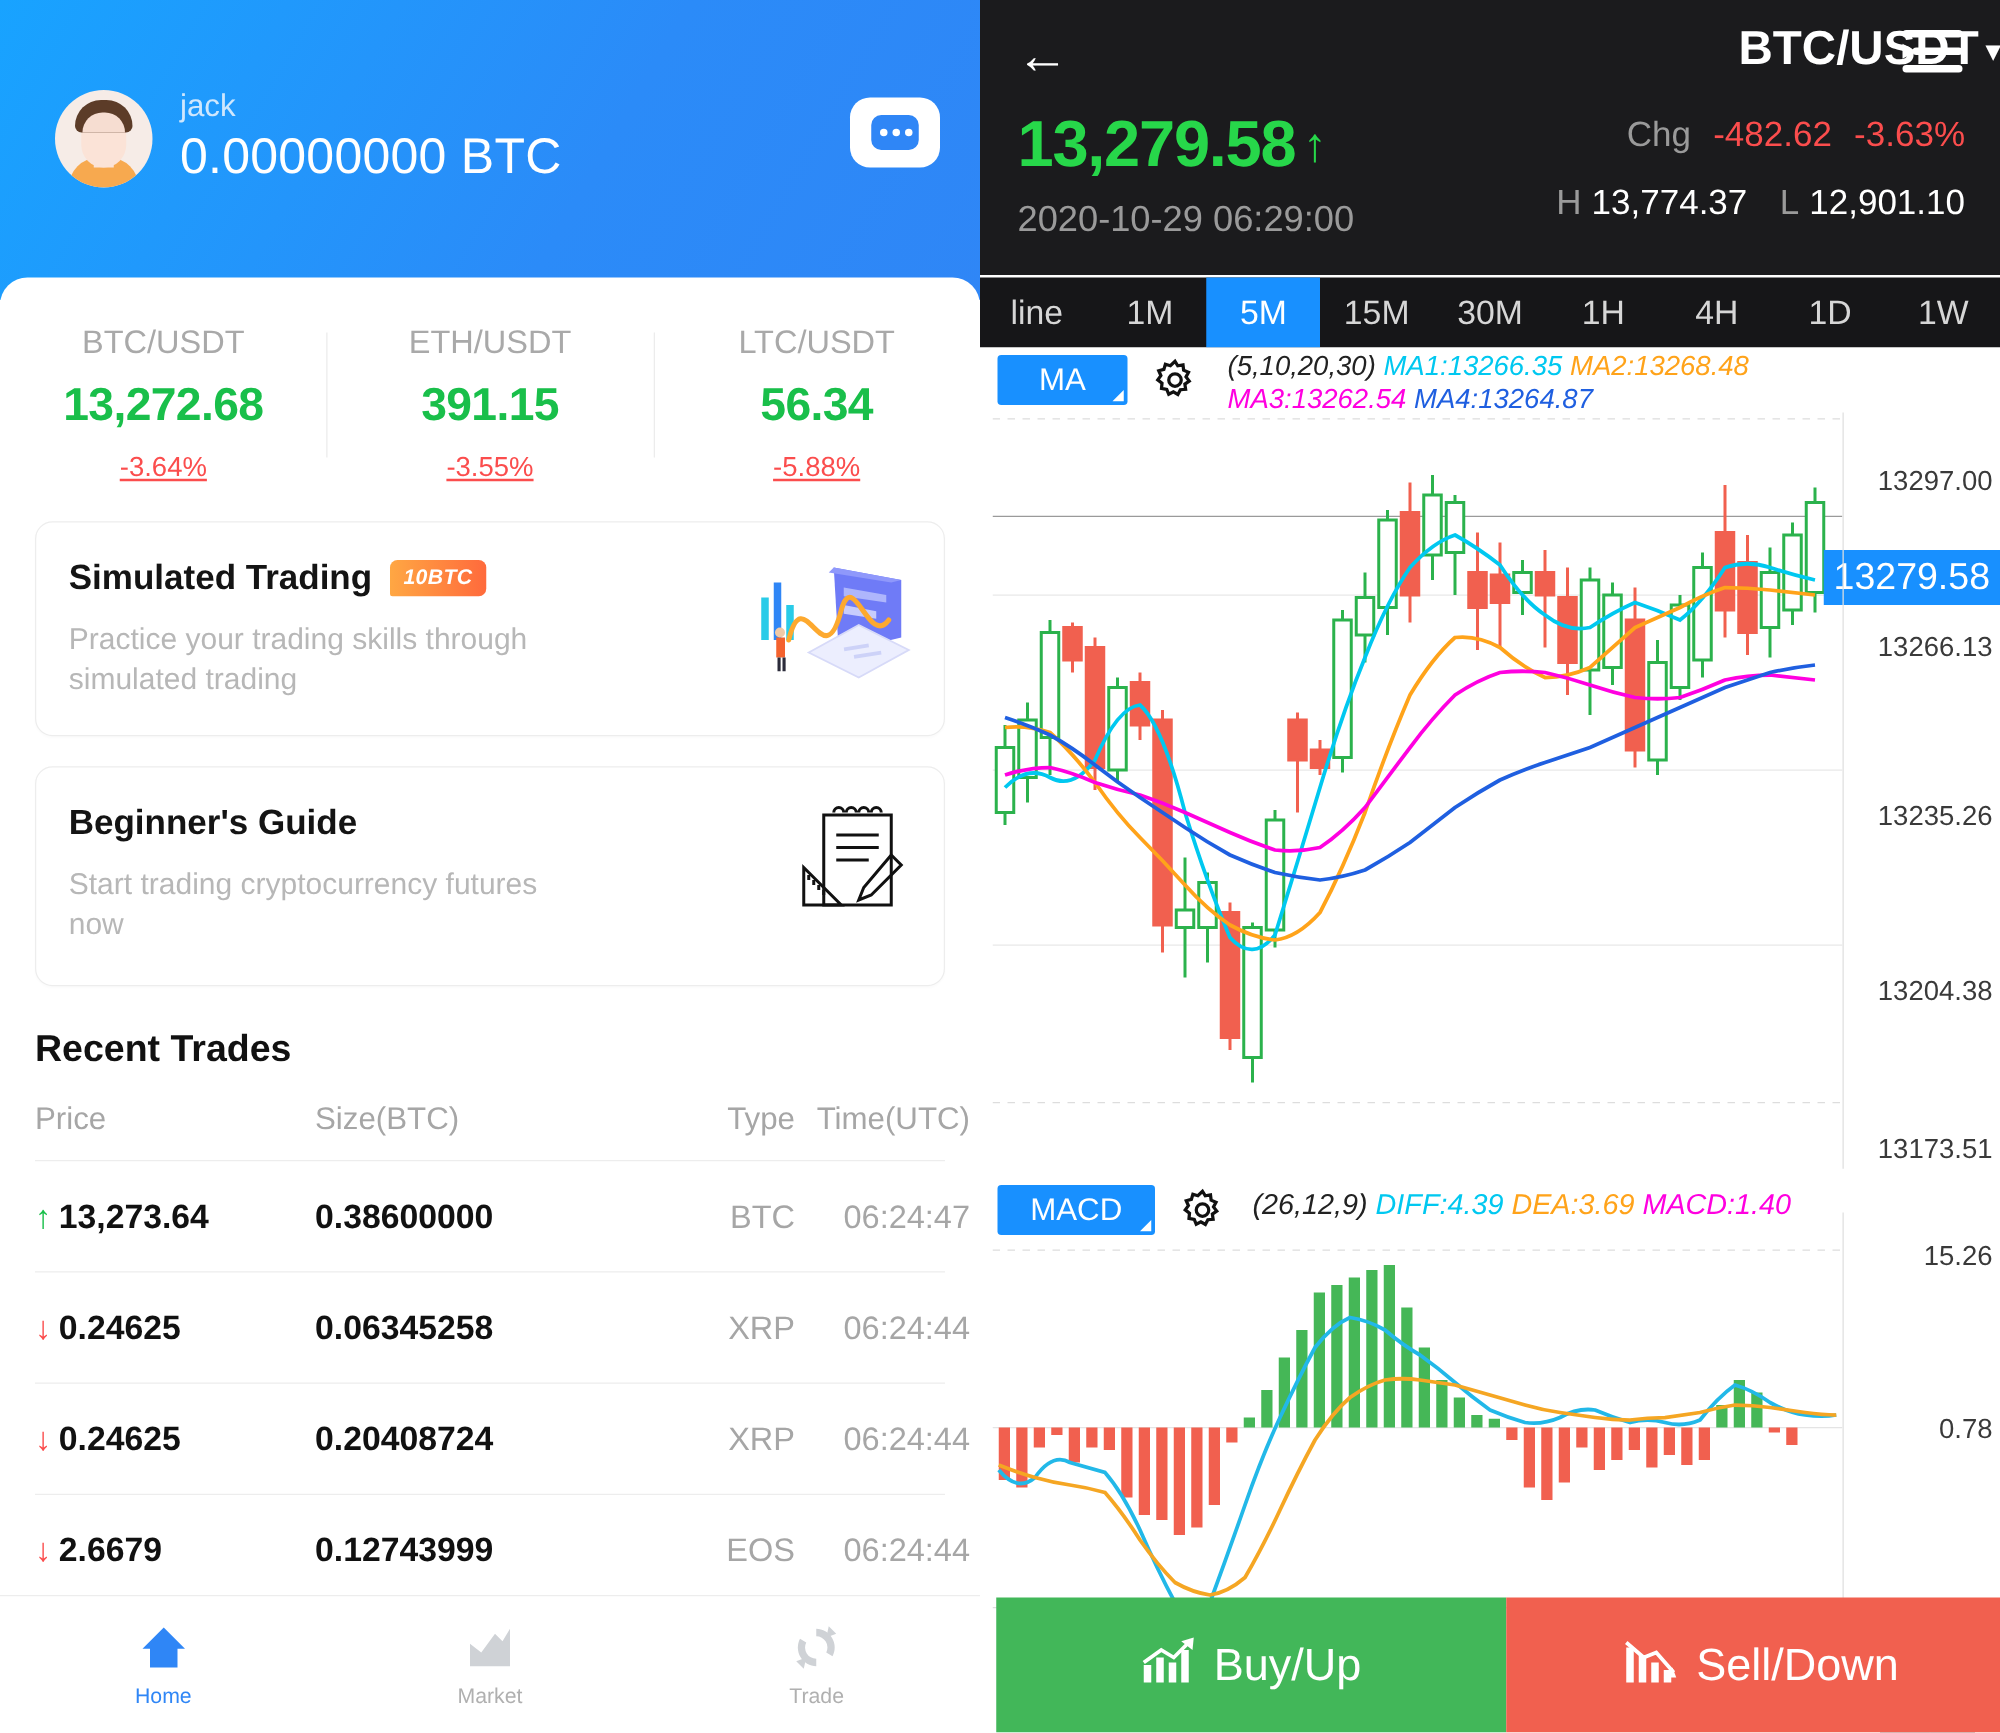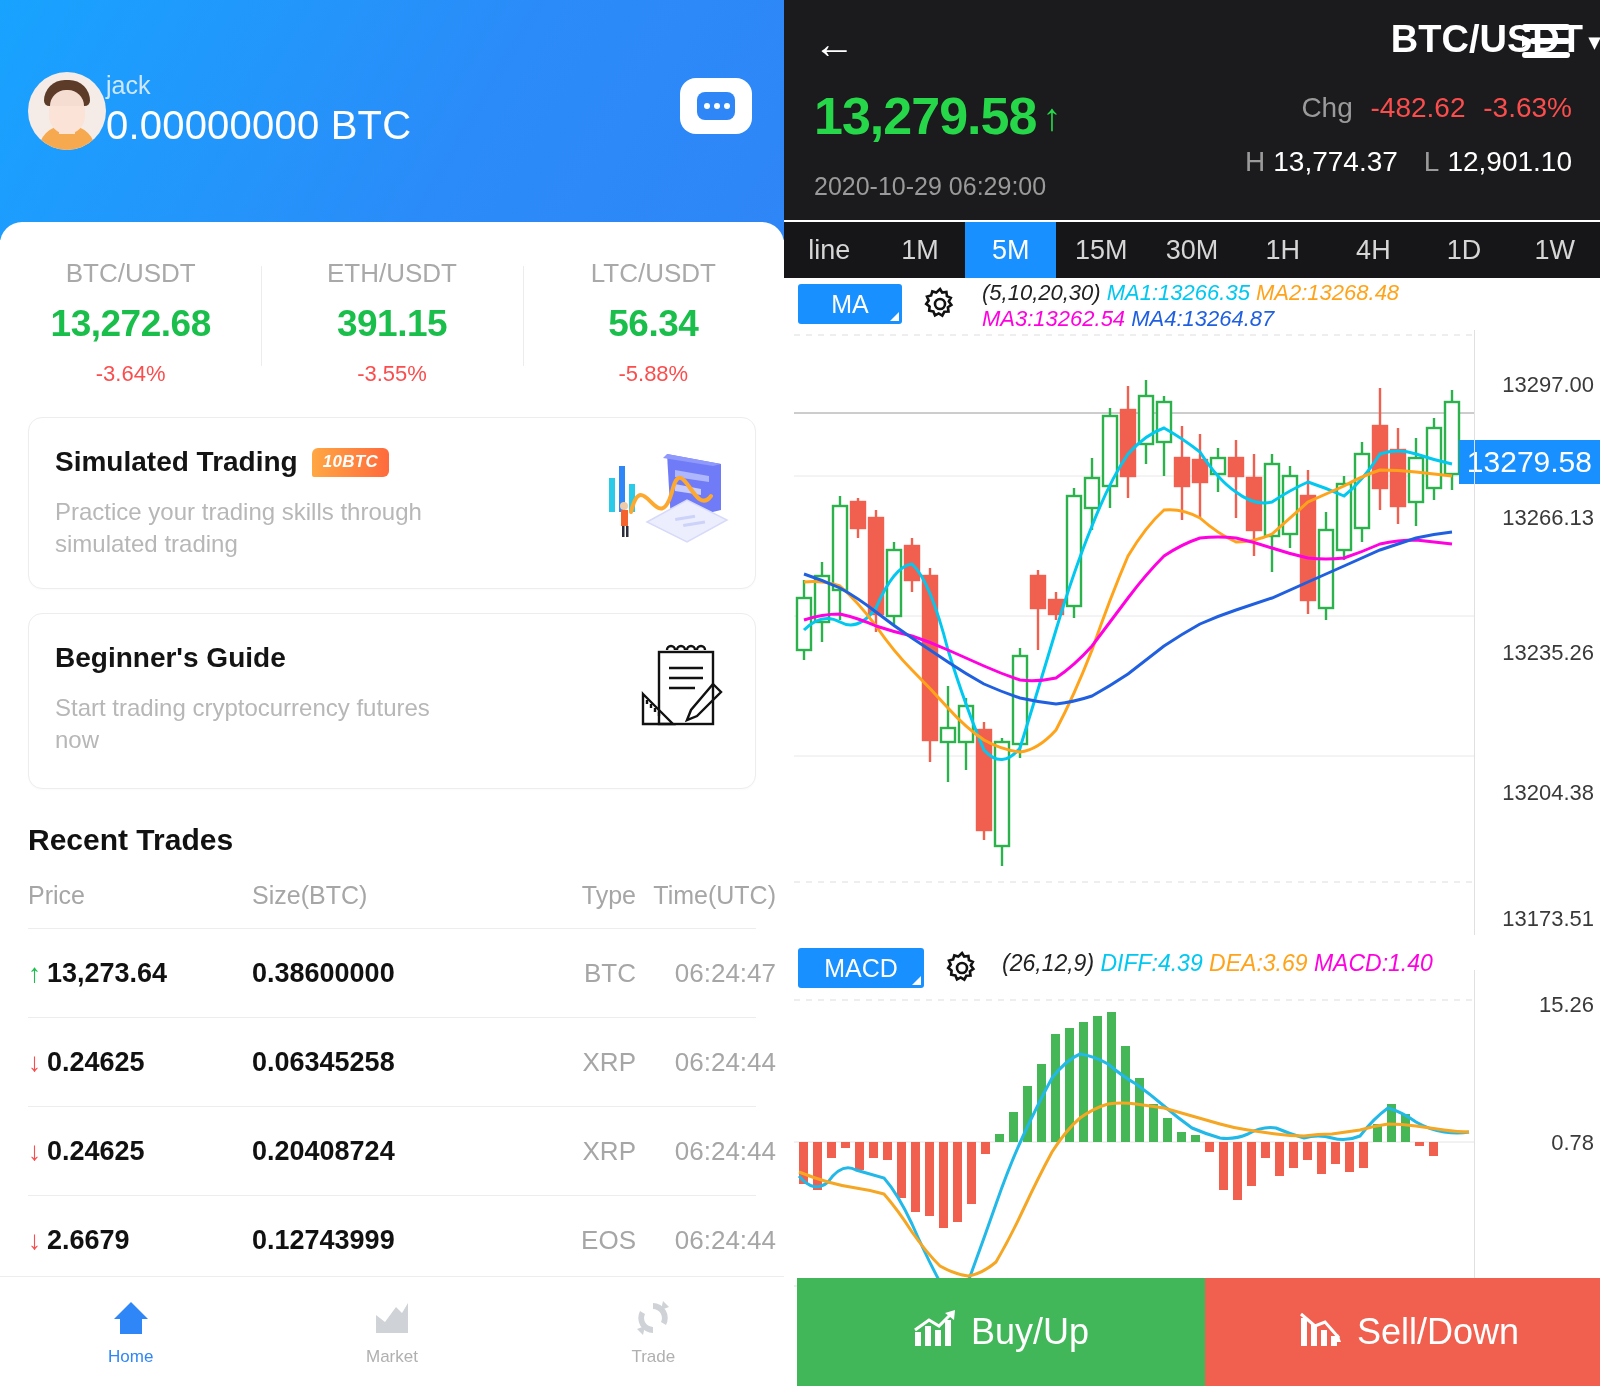--- a/index.html
+++ b/index.html
@@ -17,22 +17,22 @@
     width: 784px; height: 1386px;
     background: #ffffff;
     overflow: hidden;
   }
   .hero {
     position: absolute; top: 0; left: 0;
     width: 784px; height: 240px;
     background: linear-gradient(120deg, #18a3ff 0%, #2b8bf8 60%, #2f86f6 100%);
   }
   .hero-row {
-    position: absolute; left: 28px; top: 72px;
-    display: flex; align-items: flex-start; 
+    position: absolute; left: 44px; top: 72px;
+    display: flex; align-items: flex-start; gap: 22px;
   }
   .avatar {
     width: 78px; height: 78px; border-radius: 50%;
     background: #f6ece7; position: relative; overflow: hidden;
     flex: none;
   }
   .avatar .hair {
     position: absolute; left: 16px; top: 8px; width: 46px; height: 26px;
     background: #5c3c28; border-radius: 24px 24px 6px 6px;
   }
@@ -74,21 +74,21 @@
     background: #fff; border-radius: 22px 22px 0 0;
   }
   .tickers { display: flex; padding: 36px 0 18px; }
   .ticker { flex: 1; text-align: center; position: relative; }
   .ticker + .ticker:before {
     content: ""; position: absolute; left: 0; top: 8px; width: 1px; height: 100px;
     background: #ececec;
   }
   .t-pair { font-size: 26px; color: #a9a9a9; margin-bottom: 14px; }
   .t-price { font-size: 37px; color: #19bf4a; font-weight: bold; letter-spacing: -.5px; }
-  .t-chg { font-size: 22px; color: #fb4d4d; margin-top: 16px; }
+  .t-chg { font-size: 22px; color: #fb4d4d; margin-top: 16px; text-decoration: underline; }
 
   .card {
     margin: 12px 28px 0; border: 1px solid #ededed; border-radius: 14px;
     background: #fff; position: relative; padding: 28px 26px 30px;
     box-shadow: 0 1px 2px rgba(0,0,0,.02);
   }
   .card-title-row { display: flex; align-items: center; gap: 14px; }
   .card-title { font-size: 28px; font-weight: bold; color: #141414; }
   .badge {
     display: inline-block; background: linear-gradient(90deg, #ffa743, #ff6a3c);
@@ -153,21 +153,21 @@
   .menu-icon span:nth-child(1) { top: 2px;  width: 48px; }
   .menu-icon span:nth-child(2) { top: 16px; width: 40px; }
   .menu-icon span:nth-child(3) { top: 30px; width: 48px; }
   .menu-icon .tri {
     position: absolute; left: 0; top: 13px; width: 0; height: 0;
     border-left: 11px solid #fff; border-top: 6px solid transparent; border-bottom: 6px solid transparent;
   }
   .quote { position: absolute; left: 30px; top: 86px; }
   .q-last { font-size: 52px; color: #27d74a; font-weight: bold; letter-spacing: -1px; }
   .q-last .up { font-size: 38px; vertical-align: 4px; margin-left: 6px; }
-  .q-time { font-size: 25px; color: #9a9a9a; margin-top: 26px; }
+  .q-time { font-size: 29px; color: #9a9a9a; margin-top: 14px; }
   .stats { position: absolute; right: 28px; top: 92px; text-align: right; }
   .stats-row1 { font-size: 28px; }
   .stats-row1 .lbl { color: #9a9a9a; }
   .stats-row1 .v { color: #fb4d4d; margin-left: 10px; }
   .stats-row2 { font-size: 28px; margin-top: 22px; color: #fff; }
   .stats-row2 .lbl { color: #9a9a9a; margin-right: 8px; }
   .stats-row2 .sep { display: inline-block; width: 26px; }
 
   .tfbar {
     position: absolute; top: 222px; left: 0; width: 816px; height: 56px;

